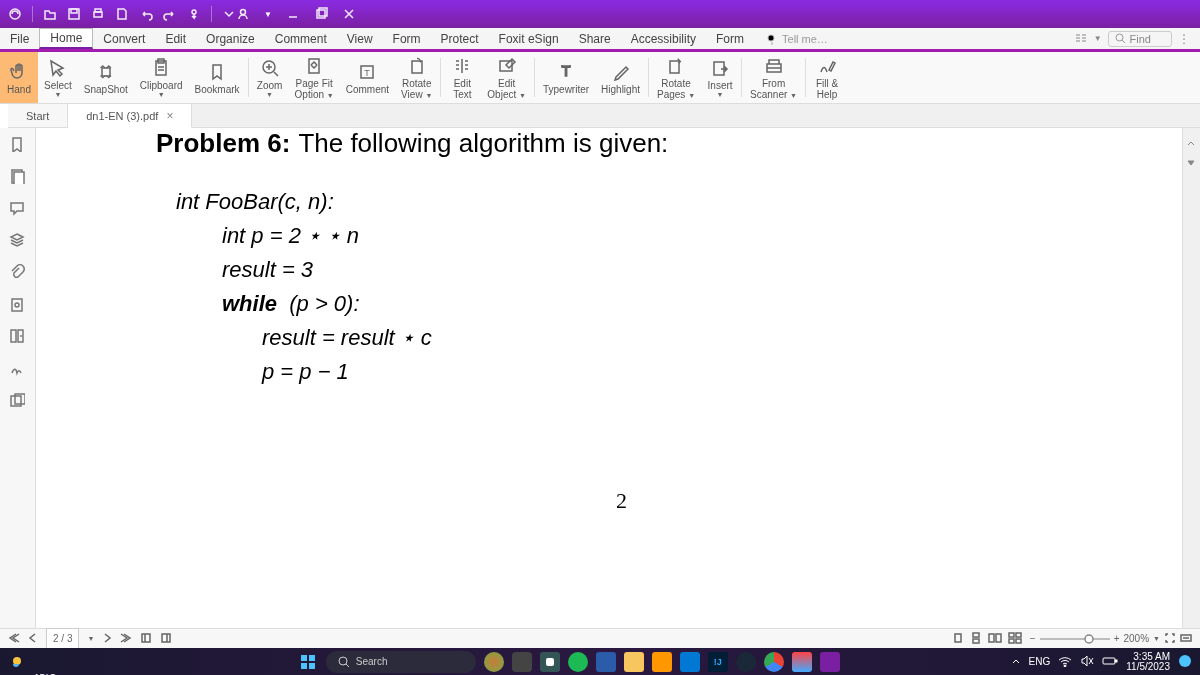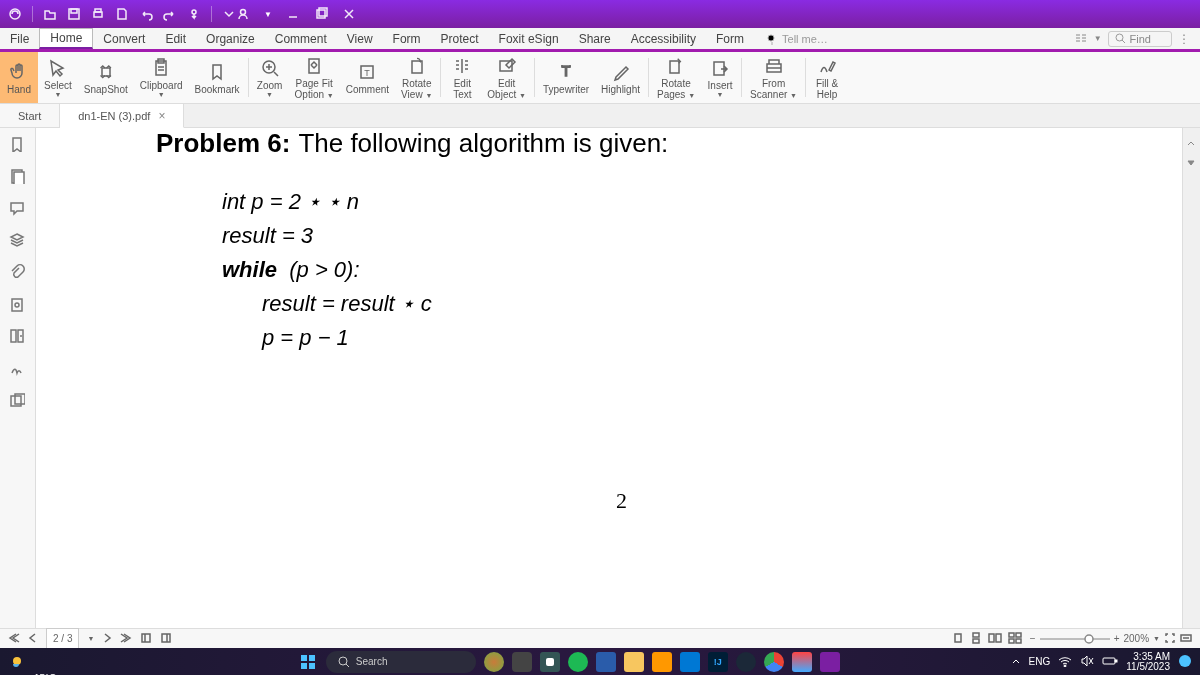--- a/index.html
+++ b/index.html
@@ -29,21 +29,21 @@
 .rbtn { display:flex; flex-direction:column; align-items:center; justify-content:center; padding:0 6px; font-size:10px; color:#555; cursor:pointer; position:relative; min-width:38px; }
 .rbtn .ricon { width:22px; height:22px; display:flex; align-items:center; justify-content:center; margin-bottom:1px; }
 .rbtn .rlbl { line-height:11px; text-align:center; white-space:nowrap; }
 .rbtn .rlbl2 { line-height:11px; text-align:center; white-space:nowrap; }
 .rbtn .dd { font-size:7px; color:#666; }
 .rbtn svg { fill:none; stroke:#666; stroke-width:1.5; }
 .rbtn.sel { background:#fdba74; }
 .ribbon .rsep { width:1px; background:#ddd; margin:6px 2px; }
 
 
-.tabstrip { height:24px; background:#f0f0f0; border-bottom:1px solid #ddd; display:flex; align-items:stretch; font-size:11px; }
+.tabstrip { height:24px; background:#f0f0f0; border-bottom:1px solid #ddd; display:flex; align-items:stretch; font-size:11px;margin-left:8px; }
 .tabstrip .tab { padding:0 18px; display:flex; align-items:center; gap:8px; border-right:1px solid #ddd; background:#f7f7f7; color:#555; cursor:pointer; }
 .tabstrip .tab.active { background:#fff; border-bottom:1px solid #fff; margin-bottom:-1px; }
 .tabstrip .close { font-size:12px; color:#888; }
 
 
 .mainarea { position:absolute; top:128px; bottom:47px; left:0; right:0; display:flex; background:#e5e5e5; }
 .leftrail { width:36px; background:#f7f7f7; border-right:1px solid #ddd; display:flex; flex-direction:column; align-items:center; padding-top:8px; gap:14px; }
 .leftrail .lricon { width:18px; height:18px; cursor:pointer; }
 .leftrail svg { fill:none; stroke:#777; stroke-width:1.5; }
 .rightrail { width:18px; background:#f0f0f0; border-left:1px solid #ddd; display:flex; flex-direction:column; align-items:center; padding-top:6px; gap:8px; }
@@ -413,20 +413,21 @@
           <rect x="6" y="2" width="10" height="10"></rect>
         </svg></div>
     </div>
   <div class="doc">
     <div class="page">
       <h2>
         <span>Problem 6:</span>
         <span class="rest">The following algorithm is given:</span>
       </h2>
       <div class="code" id="codeblock">
+          <div><span style="font-style:italic;">int FooBar</span>(<i>c</i>, <i>n</i>):</div>
           <div class="ind1"><span style="font-style:italic;">int </span>p = 2 ⋆ ⋆ n</div>
           <div class="ind1">result = 3</div>
           <div class="ind1"><b>while</b>&nbsp;&nbsp;(p &gt; 0):</div>
           <div class="ind2">result = result ⋆ c</div>
           <div class="ind2">p = p − 1</div>
         </div>
       <div class="pagenum">2</div>
     </div>
   </div>
   <div class="rightrail">

